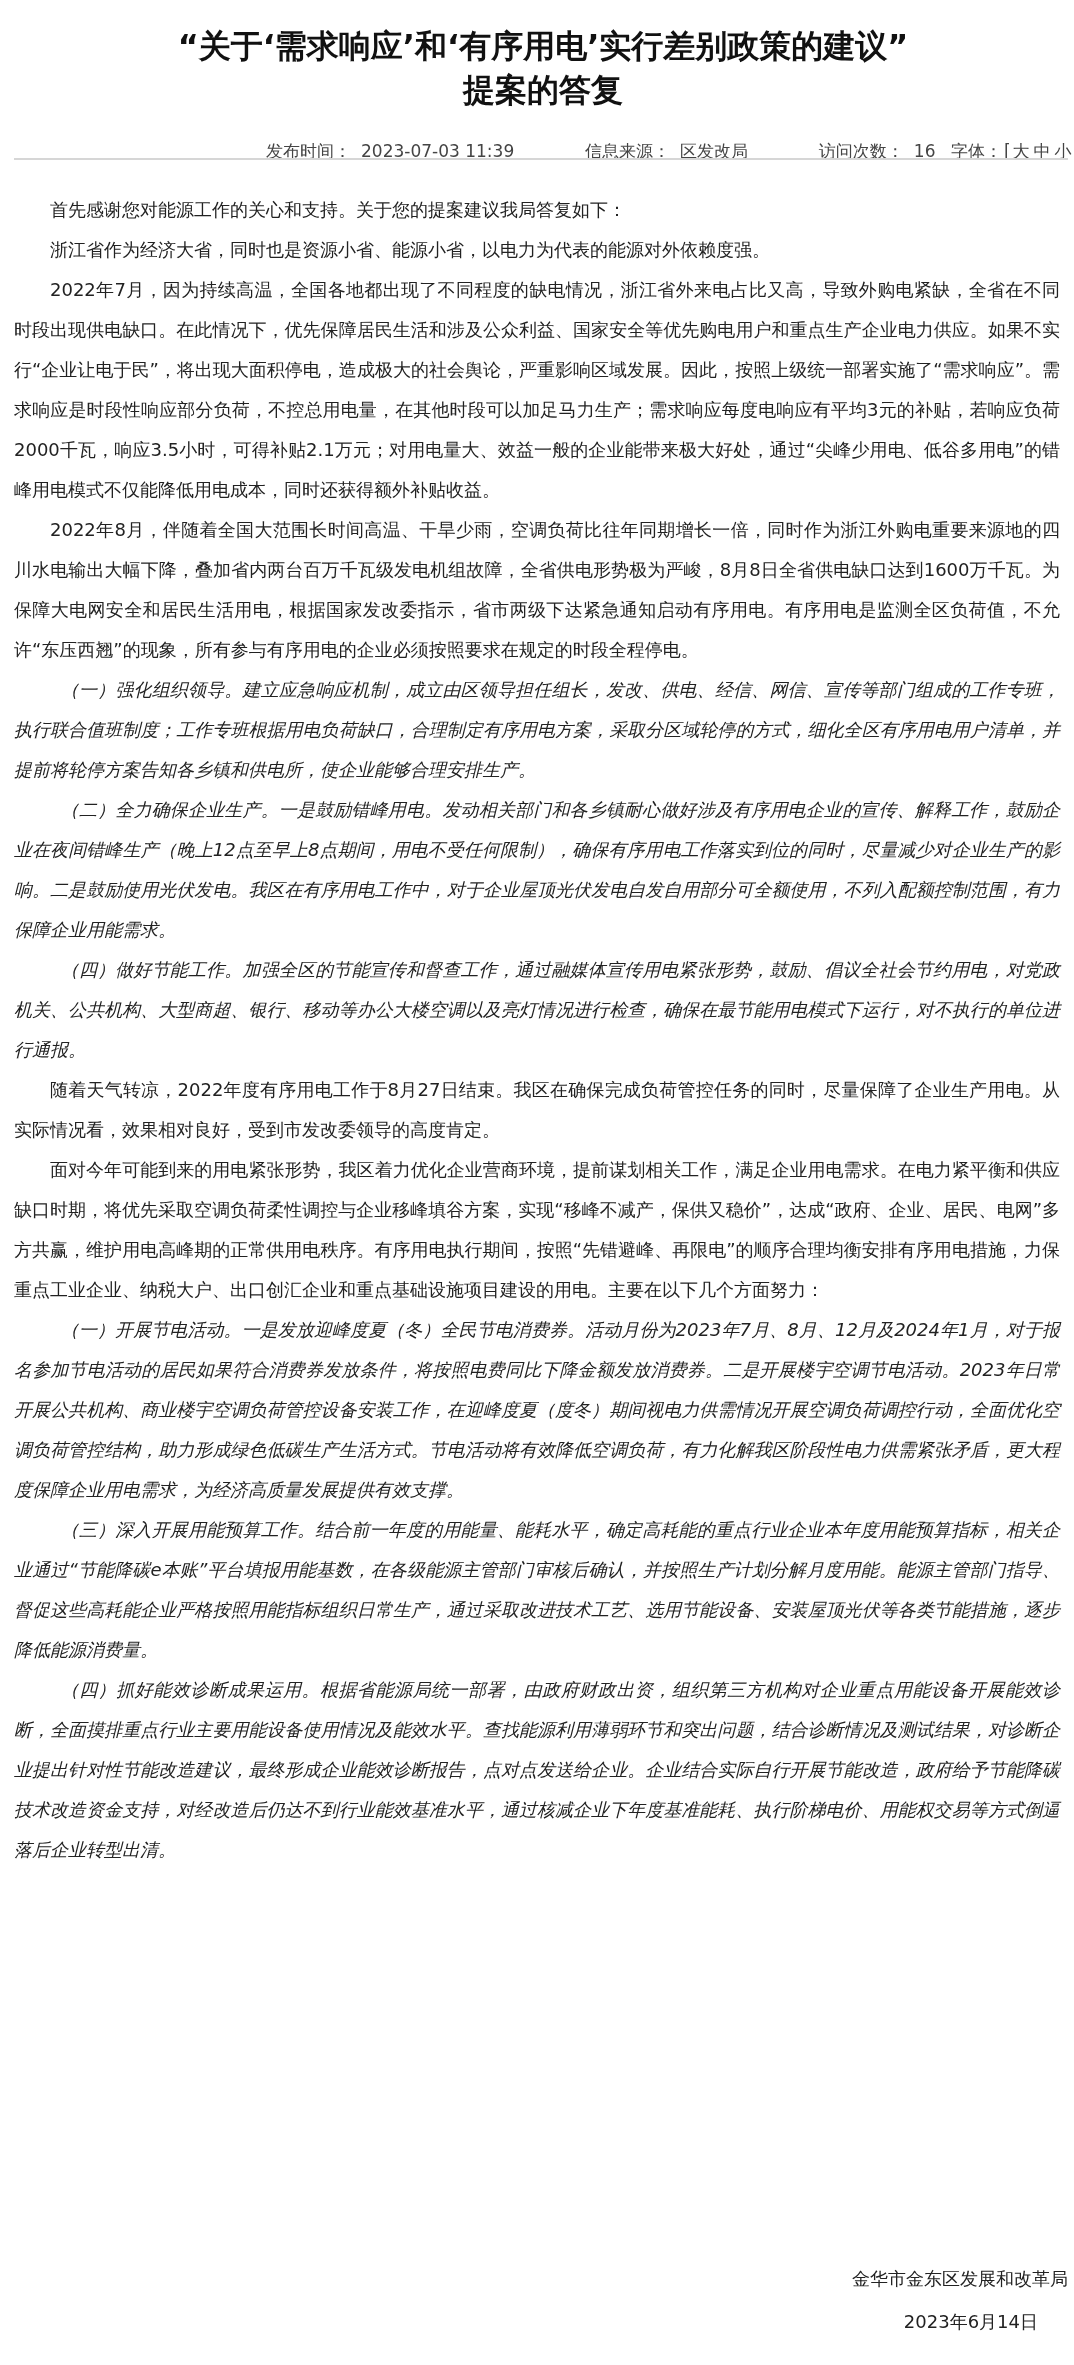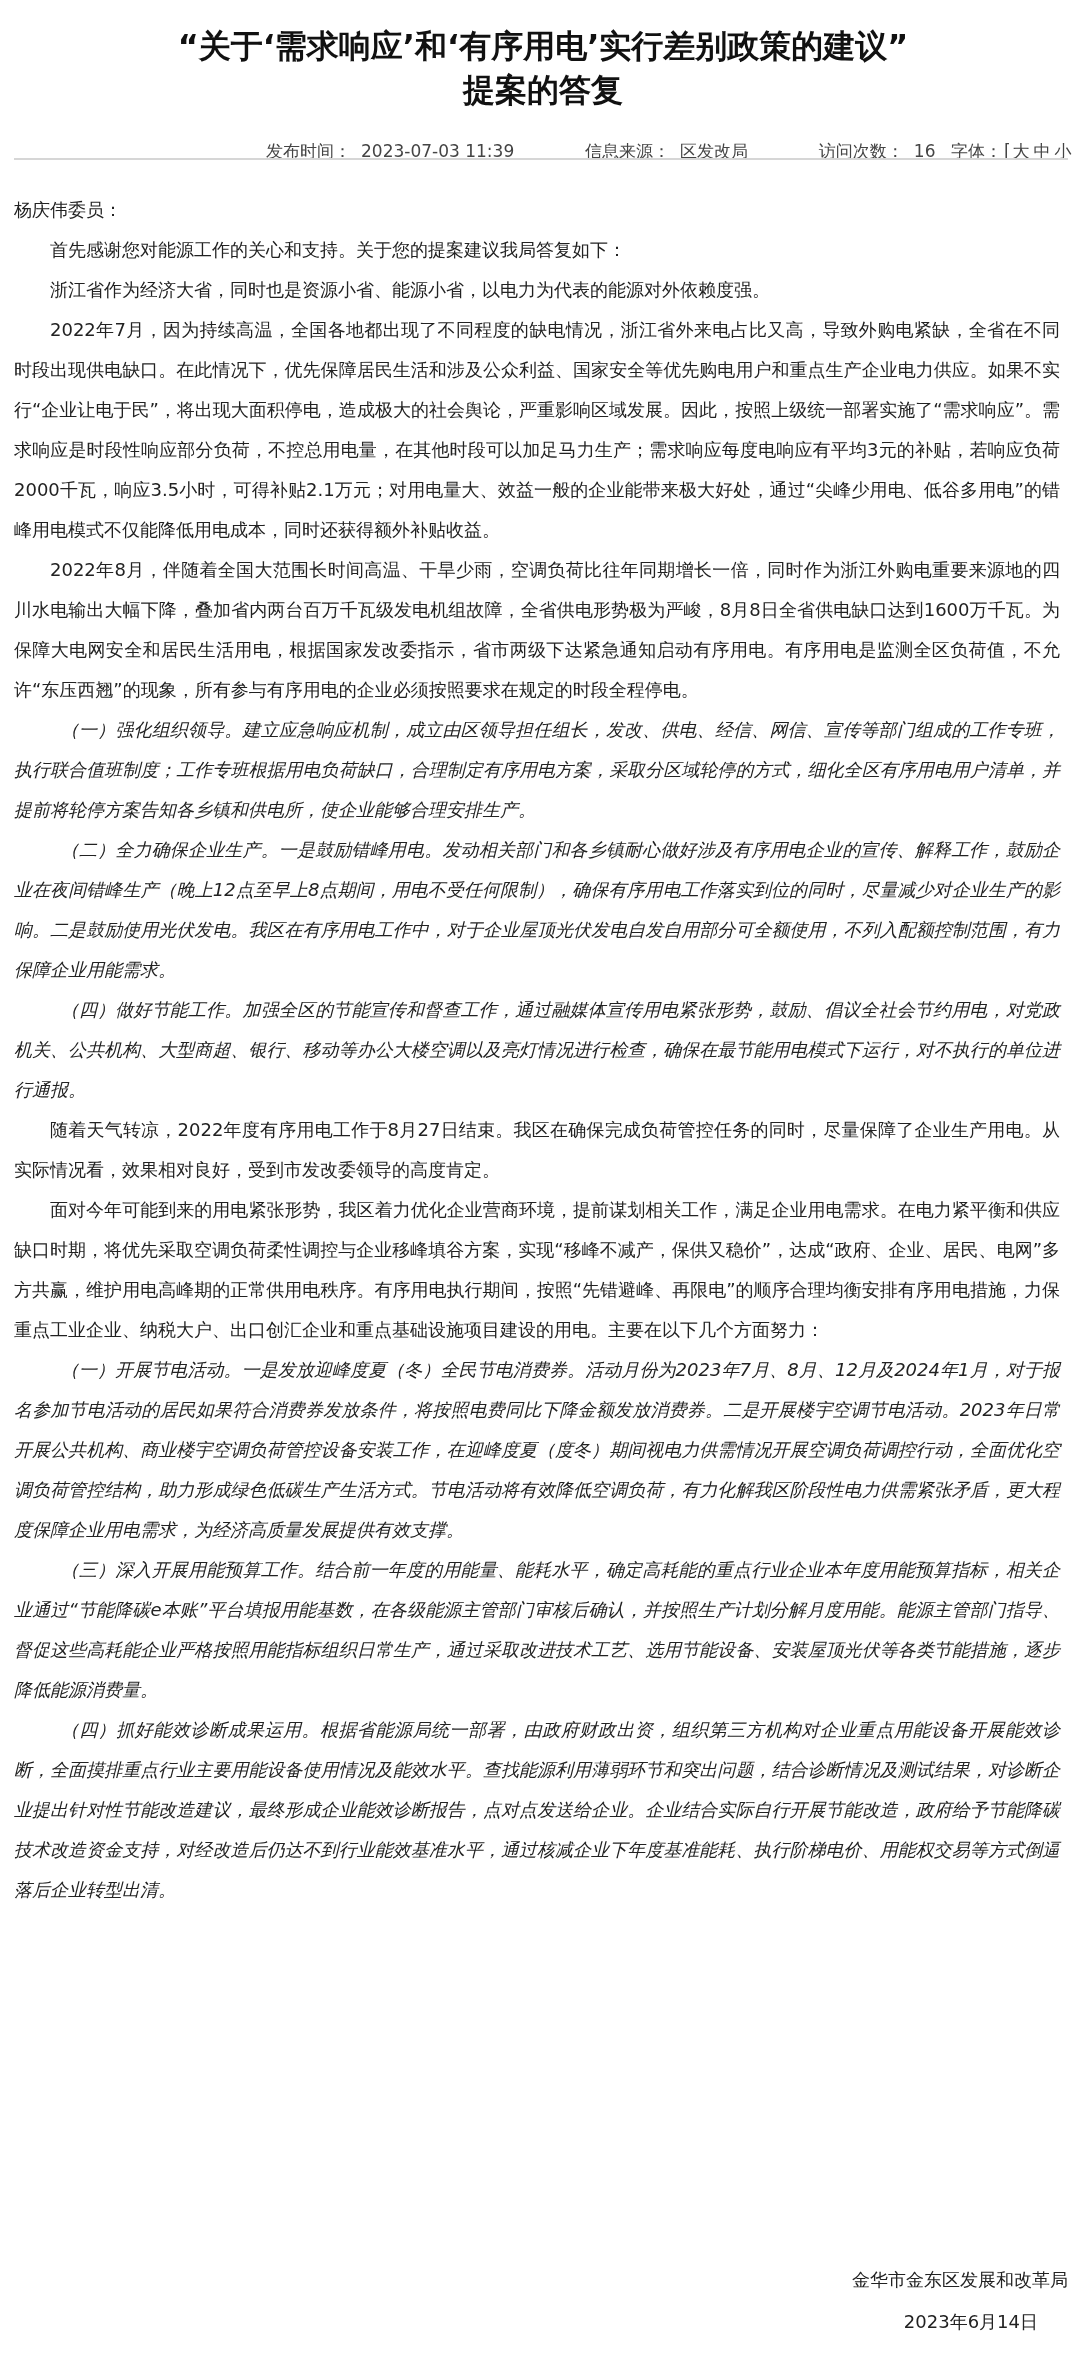--- a/index.html
+++ b/index.html
@@ -10,21 +10,21 @@
   .meta span { margin-right:10px; }
   .meta .gap { display:inline-block; width:40px; }
   .meta .fs-btn { cursor:pointer; color:#444; }
   .divider { position:absolute; top:158px; left:14px; width:1054px; height:2px; background:#d6d6d6; }
   .content { position:absolute; top:190px; left:14px; width:1046px; font-size:18px; line-height:40px; color:#222; }
   .content p { margin:0; text-align:justify; }
   .content p.indent { text-indent:2em; }
   .content p.salute { text-indent:0; }
   .content p.item { text-indent:2.6em;font-style:italic; }
   .sign { position:absolute; left:14px; width:1054px; text-align:right; font-size:18px; line-height:40px; color:#222; }
-  .sign.org { top:2260px; }
+  .sign.org { top:2260px;font-family:Liberation Mono, monospace; }
   .sign.date { top:2302px; padding-right:30px; box-sizing:border-box; }
 </style>
 </head>
 <body>
 
 <h1 class="title" style="margin:0;padding-left:12px;">
   <span class="line">“关于‘需求响应’和‘有序用电’实行差别政策的建议”</span>
   <span class="line">提案的答复</span>
 </h1>
 
@@ -33,21 +33,20 @@
   <span class="gap"></span>
   <span>信息来源：</span><span>区发改局</span>
   <span class="gap"></span>
   <span>访问次数：</span><span>16</span>
   <span style="margin-right:2px;">字体：</span><span style="margin-right:2px;">[</span><span class="fs-btn" style="margin-right:4px;">大</span><span class="fs-btn" style="margin-right:4px;">中</span><span class="fs-btn" style="margin-right:2px;">小</span><span>]</span>
 </div>
 
 <div class="divider"></div>
 
 <div class="content">
-  <p class="salute">杨庆伟委员：</p>
   <p class="indent">首先感谢您对能源工作的关心和支持。关于您的提案建议我局答复如下：</p>
   <p class="indent">浙江省作为经济大省，同时也是资源小省、能源小省，以电力为代表的能源对外依赖度强。</p>
   <p class="indent">2022年7月，因为持续高温，全国各地都出现了不同程度的缺电情况，浙江省外来电占比又高，导致外购电紧缺，全省在不同时段出现供电缺口。在此情况下，优先保障居民生活和涉及公众利益、国家安全等优先购电用户和重点生产企业电力供应。如果不实行“企业让电于民”，将出现大面积停电，造成极大的社会舆论，严重影响区域发展。因此，按照上级统一部署实施了“需求响应”。需求响应是时段性响应部分负荷，不控总用电量，在其他时段可以加足马力生产；需求响应每度电响应有平均3元的补贴，若响应负荷2000千瓦，响应3.5小时，可得补贴2.1万元；对用电量大、效益一般的企业能带来极大好处，通过“尖峰少用电、低谷多用电”的错峰用电模式不仅能降低用电成本，同时还获得额外补贴收益。</p>
   <p class="indent">2022年8月，伴随着全国大范围长时间高温、干旱少雨，空调负荷比往年同期增长一倍，同时作为浙江外购电重要来源地的四川水电输出大幅下降，叠加省内两台百万千瓦级发电机组故障，全省供电形势极为严峻，8月8日全省供电缺口达到1600万千瓦。为保障大电网安全和居民生活用电，根据国家发改委指示，省市两级下达紧急通知启动有序用电。有序用电是监测全区负荷值，不允许“东压西翘”的现象，所有参与有序用电的企业必须按照要求在规定的时段全程停电。</p>
   <p class="item">（一）强化组织领导。建立应急响应机制，成立由区领导担任组长，发改、供电、经信、网信、宣传等部门组成的工作专班，执行联合值班制度；工作专班根据用电负荷缺口，合理制定有序用电方案，采取分区域轮停的方式，细化全区有序用电用户清单，并提前将轮停方案告知各乡镇和供电所，使企业能够合理安排生产。</p>
   <p class="item">（二）全力确保企业生产。一是鼓励错峰用电。发动相关部门和各乡镇耐心做好涉及有序用电企业的宣传、解释工作，鼓励企业在夜间错峰生产（晚上12点至早上8点期间，用电不受任何限制），确保有序用电工作落实到位的同时，尽量减少对企业生产的影响。二是鼓励使用光伏发电。我区在有序用电工作中，对于企业屋顶光伏发电自发自用部分可全额使用，不列入配额控制范围，有力保障企业用能需求。</p>
   <p class="item">（四）做好节能工作。加强全区的节能宣传和督查工作，通过融媒体宣传用电紧张形势，鼓励、倡议全社会节约用电，对党政机关、公共机构、大型商超、银行、移动等办公大楼空调以及亮灯情况进行检查，确保在最节能用电模式下运行，对不执行的单位进行通报。</p>
   <p class="indent">随着天气转凉，2022年度有序用电工作于8月27日结束。我区在确保完成负荷管控任务的同时，尽量保障了企业生产用电。从实际情况看，效果相对良好，受到市发改委领导的高度肯定。</p>
   <p class="indent">面对今年可能到来的用电紧张形势，我区着力优化企业营商环境，提前谋划相关工作，满足企业用电需求。在电力紧平衡和供应缺口时期，将优先采取空调负荷柔性调控与企业移峰填谷方案，实现“移峰不减产，保供又稳价”，达成“政府、企业、居民、电网”多方共赢，维护用电高峰期的正常供用电秩序。有序用电执行期间，按照“先错避峰、再限电”的顺序合理均衡安排有序用电措施，力保重点工业企业、纳税大户、出口创汇企业和重点基础设施项目建设的用电。主要在以下几个方面努力：</p>
   <p class="item">（一）开展节电活动。一是发放迎峰度夏（冬）全民节电消费券。活动月份为2023年7月、8月、12月及2024年1月，对于报名参加节电活动的居民如果符合消费券发放条件，将按照电费同比下降金额发放消费券。二是开展楼宇空调节电活动。2023年日常开展公共机构、商业楼宇空调负荷管控设备安装工作，在迎峰度夏（度冬）期间视电力供需情况开展空调负荷调控行动，全面优化空调负荷管控结构，助力形成绿色低碳生产生活方式。节电活动将有效降低空调负荷，有力化解我区阶段性电力供需紧张矛盾，更大程度保障企业用电需求，为经济高质量发展提供有效支撑。</p>

